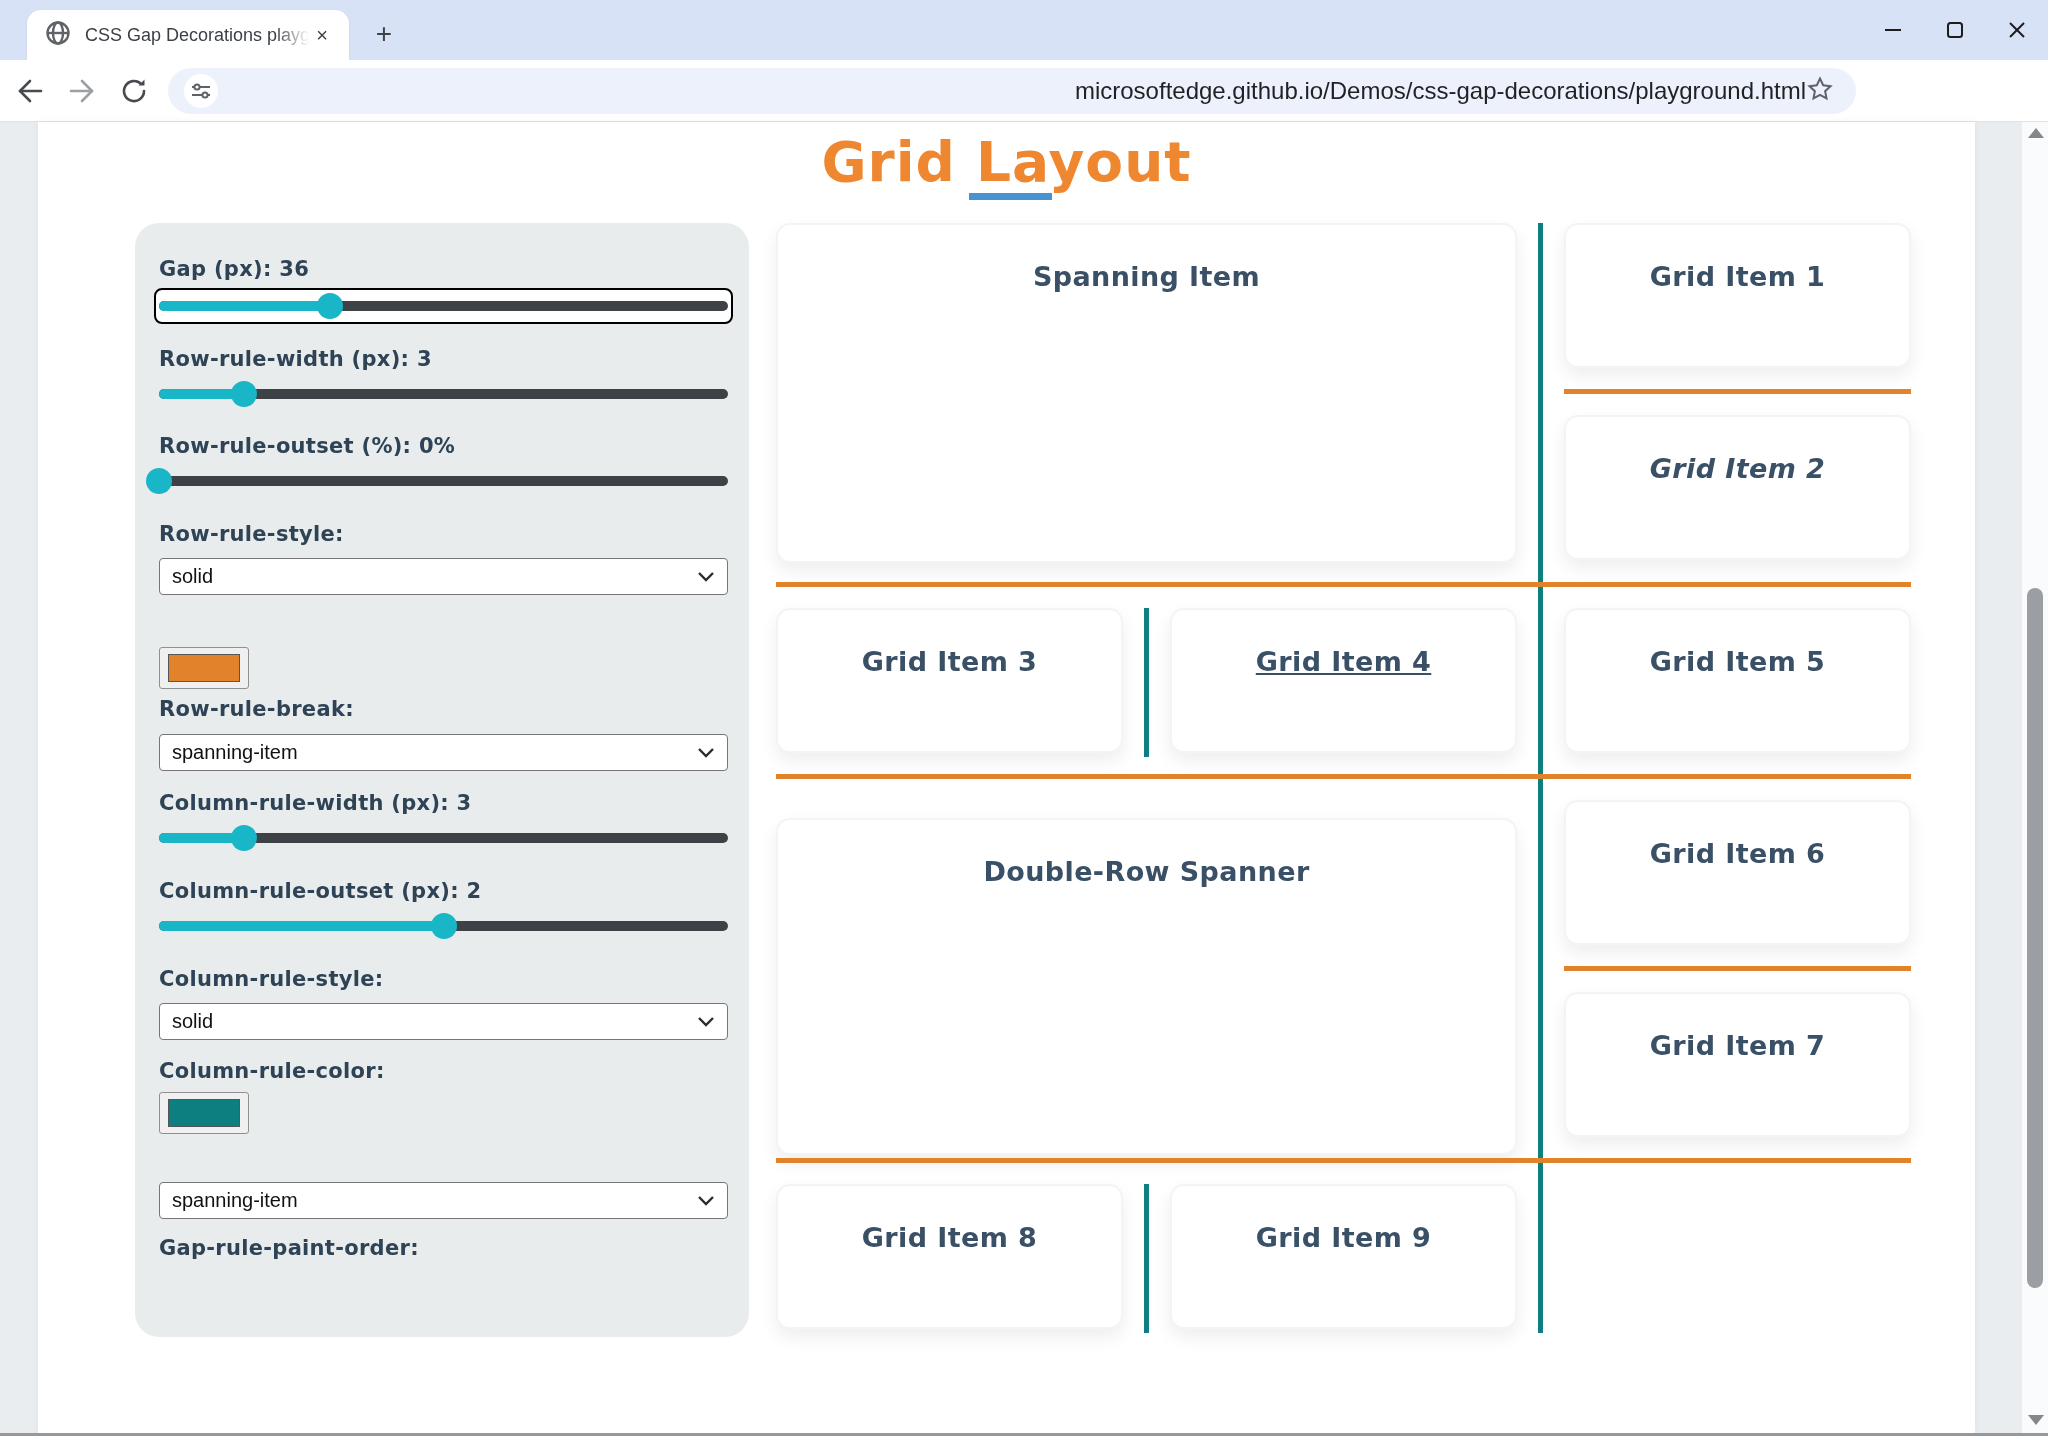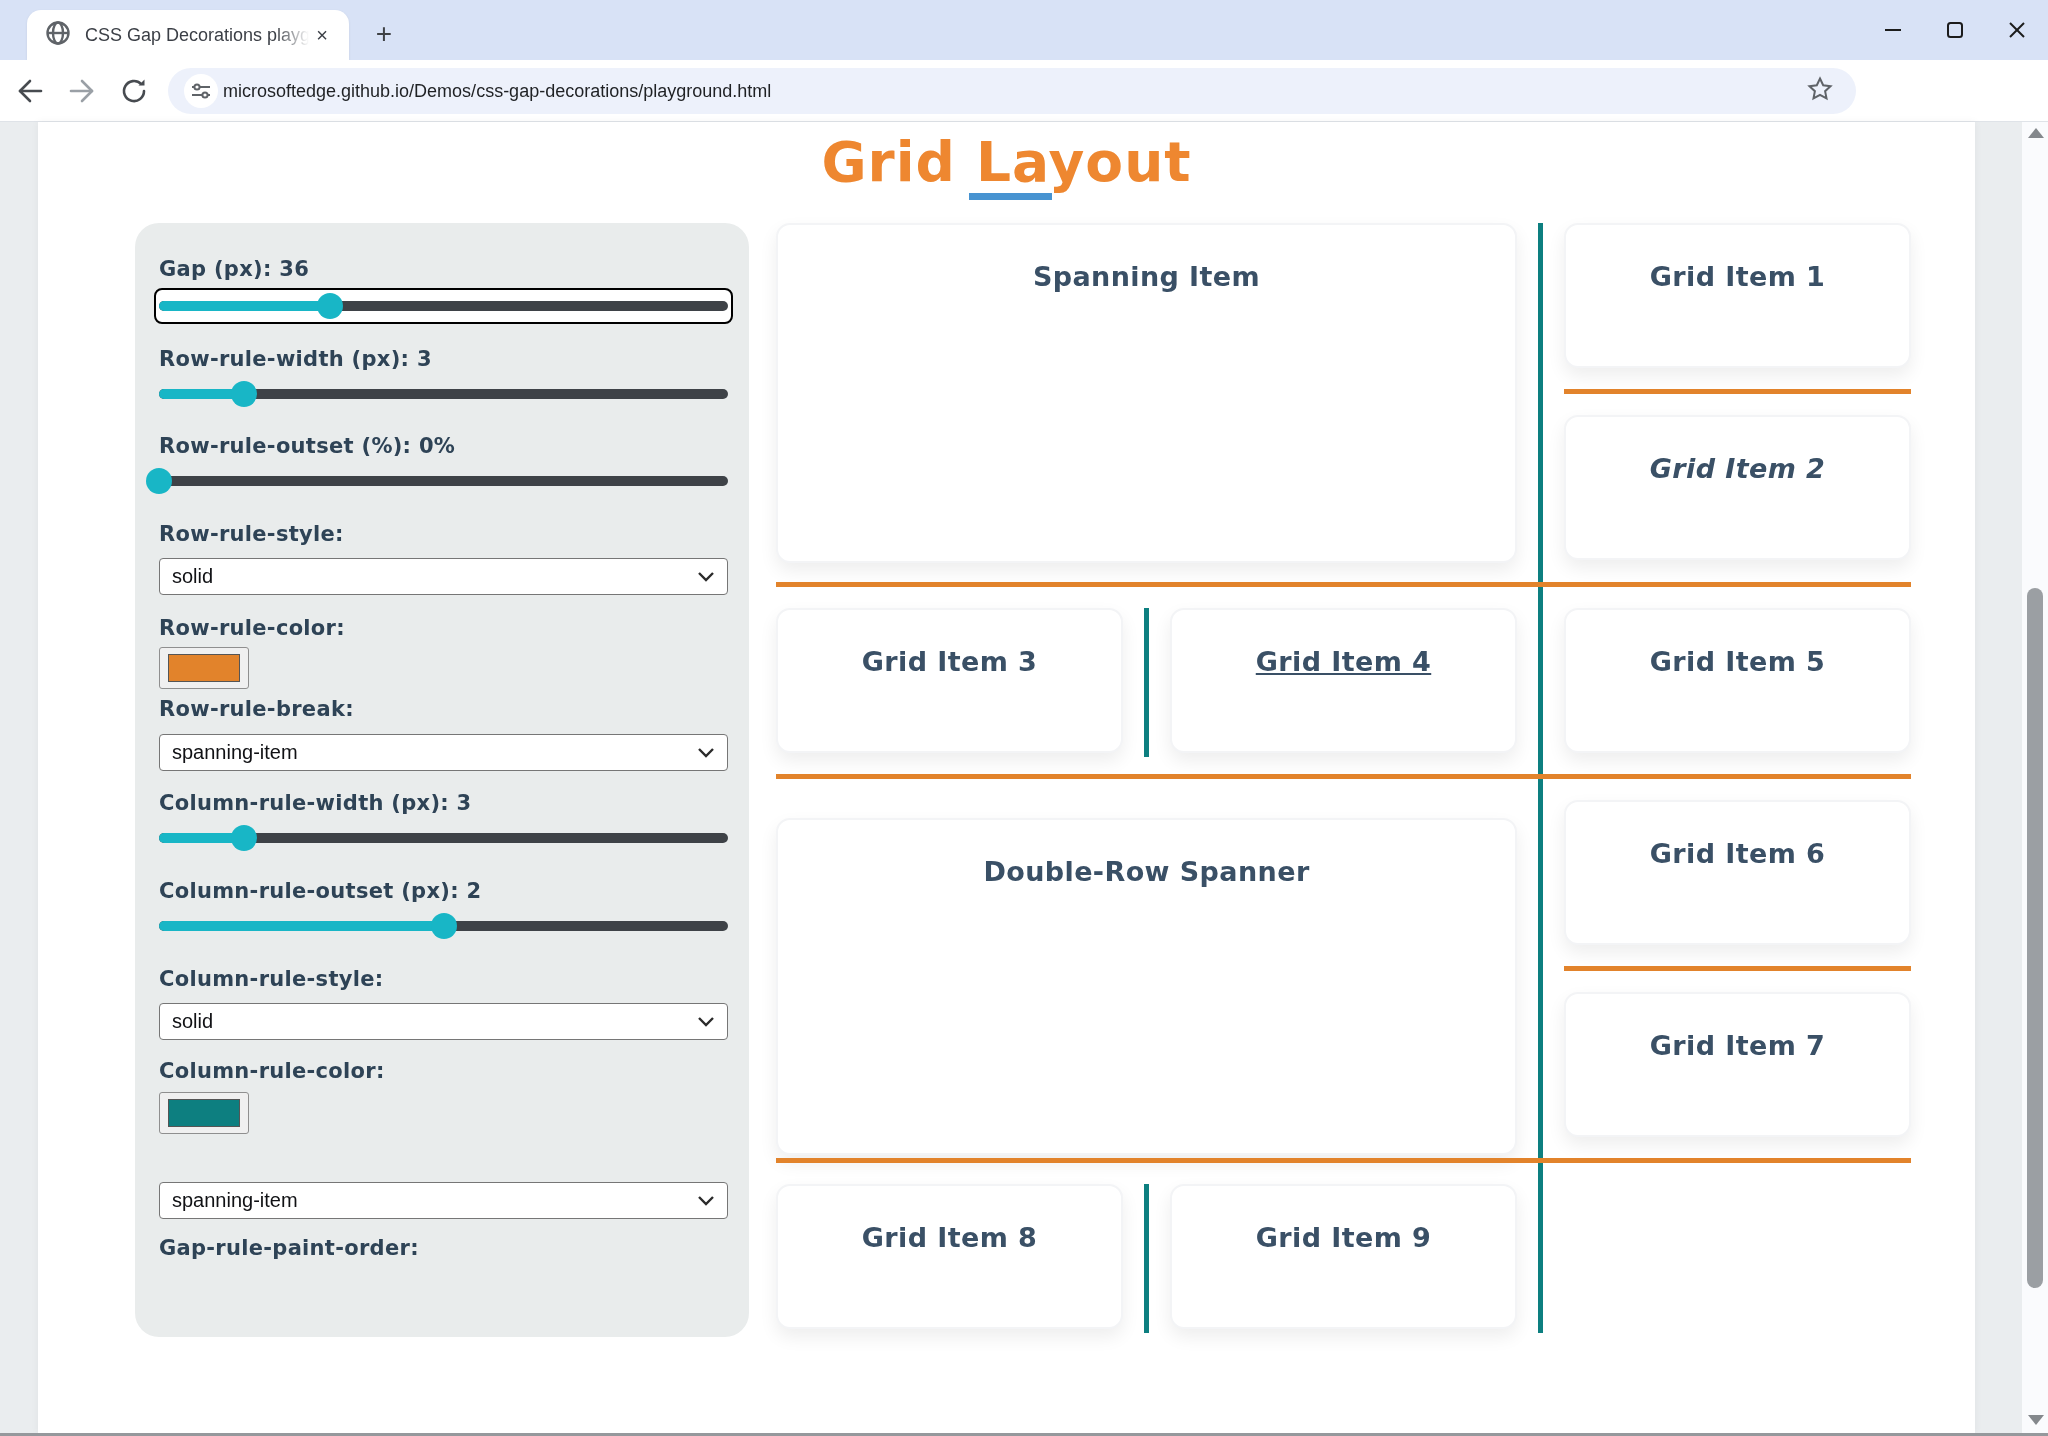--- a/index.html
+++ b/index.html
@@ -24,22 +24,22 @@
   .winbtn{width:62px;height:60px;display:flex;align-items:center;justify-content:center;color:#1c1c1c;}
   
   .toolbar{position:absolute;left:0;top:60px;width:2048px;height:62px;background:#fff;
        border-bottom:1px solid #dfe3e8;display:flex;align-items:center;}
   .navbtn{width:44px;height:44px;display:flex;align-items:center;justify-content:center;margin-left:8px;color:#474b50;}
   .navbtn.disabled{color:#9aa0a6;}
   .omnibox{position:absolute;left:168px;top:8px;width:1688px;height:46px;background:#edf1fb;
        border-radius:23px;display:flex;align-items:center;padding:0 16px;}
   .site-icon{width:34px;height:34px;border-radius:50%;background:#fff;display:flex;align-items:center;
        justify-content:center;color:#5f6368;}
-  .url{margin-left:5px;flex:1;font-family:"Liberation Sans",sans-serif;font-size:18px;color:#1f2124;
-       white-space:nowrap;overflow:hidden;}
+  .url{margin-left:24px;flex:1;font-family:"Liberation Sans",sans-serif;font-size:24px;color:#1f2124;
+       white-space:nowrap;overflow:hidden;text-align:right;}
   .star{color:#5f6368;margin-right:6px;}
   .tool-right{position:absolute;right:10px;top:60px;height:62px;display:flex;align-items:center;gap:10px;}
   .tool-icon{width:42px;height:42px;display:flex;align-items:center;justify-content:center;color:#5f6368;}
   .vdivider{width:2px;height:30px;background:#aecbfa;border-radius:1px;}
   .kebab{display:flex;flex-direction:column;gap:5px;align-items:center;}
   .kebab span{width:5px;height:5px;border-radius:50%;background:#3c4043;display:block;}
   
   .page{position:absolute;left:0;top:122px;width:2048px;height:1311px;background:#eaedef;}
   .body-white{position:absolute;left:38px;top:0;width:1937px;height:1311px;background:#fff;
        box-shadow:0 0 8px rgba(0,0,0,.05);}
@@ -214,21 +214,20 @@
       </div>
 
       <div class="ctl-label" style="top:299px">Row-rule-style:</div>
       <div class="selectbox" style="top:335px">
         <span>solid</span>
         <span class="chev"><svg width="18" height="12" viewBox="0 0 18 12">
               <path d="M2 2l7 7 7-7" fill="none" stroke="currentColor" stroke-width="2.4"></path>
             </svg></span>
       </div>
 
-      <div class="ctl-label" style="top:393px">Row-rule-color:</div>
       <div class="colorbtn" style="top:424px">
         <div class="swatch" style="background:var(--orange,#e2832b)"></div>
       </div>
 
       <div class="ctl-label" style="top:474px">Row-rule-break:</div>
       <div class="selectbox" style="top:511px">
         <span>spanning-item</span>
         <span class="chev"><svg width="18" height="12" viewBox="0 0 18 12">
               <path d="M2 2l7 7 7-7" fill="none" stroke="currentColor" stroke-width="2.4"></path>
             </svg></span>

